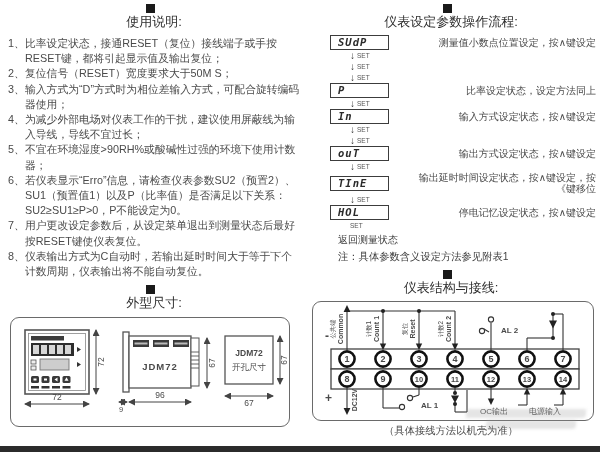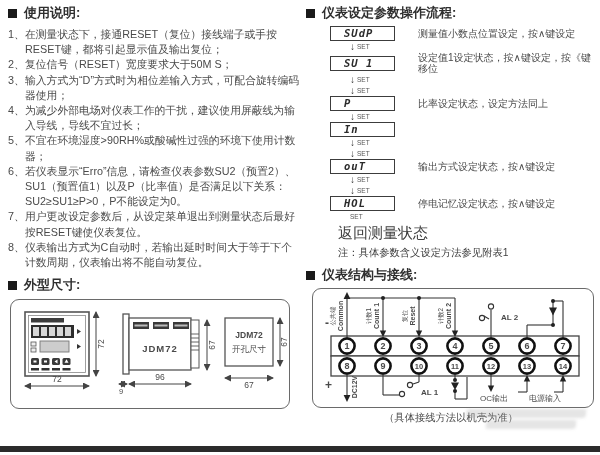--- a/index.html
+++ b/index.html
@@ -1,37 +1,37 @@
 <!DOCTYPE html>
 <html><head>
 <meta charset="utf-8">
 <style>
   html,body{margin:0;padding:0;background:#fff;}
   body{font-family:"Liberation Sans","DejaVu Sans",sans-serif;color:#4a4a4a;}
   .page{position:relative;width:600px;height:455px;background:#fff;overflow:hidden;}
   .col{position:absolute;top:0;}
   .col.left{left:8px;width:292px;}
   .col.right{left:306px;width:290px;}
-  .sec-head{display:flex;align-items:center;font-size:13px;font-weight:bold;color:#2f2f2f;margin:4px 0 2px 0;}
+  .sec-head{display:flex;align-items:center;font-size:13px;font-weight:normal;color:#2f2f2f;margin:4px 0 2px 0;flex-direction:column;}
   .sq{display:inline-block;width:9px;height:9px;background:#1a1a1a;margin-right:7px;flex:0 0 auto;}
   
   .u-item{display:flex;font-size:10.8px;line-height:15.2px;color:#4a4a4a;}
   .u-num{flex:0 0 17px;}
   .u-text{flex:1;}
   
   #flow{margin-left:24px;margin-top:4px;}
   .step{display:flex;align-items:center;}
   .seg{flex:0 0 50px;height:13px;border:1.6px solid #3c3c3c;background:#fff;
        font-family:"DejaVu Sans Mono",monospace;font-style:italic;font-weight:bold;
-       font-size:10.5px;line-height:13px;letter-spacing:1px;color:#2a2a2a;padding-left:13px;}
-  .desc{font-size:10px;line-height:11px;color:#4a4a4a;margin-left:23px;flex:1;}
+       font-size:10.5px;line-height:13px;letter-spacing:1px;color:#2a2a2a;padding-left:7px;}
+  .desc{font-size:10px;line-height:11px;color:#4a4a4a;margin-left:23px;flex:1;text-align:right;}
   .arrowRow{height:11px;display:flex;align-items:center;margin-left:20px;}
   .dn{font-size:10px;font-weight:bold;color:#333;line-height:10px;}
   .setl{font-size:6.5px;color:#555;margin-left:2px;}
-  .flow-return{font-size:15px;color:#3f3f3f;margin:2px 0 0 32px;}
+  .flow-return{font-size:10px;color:#3f3f3f;margin:2px 0 0 32px;}
   .flow-note{font-size:10.3px;color:#3f3f3f;margin:3px 0 4px 32px;}
   
   .dim-box{position:relative;margin-top:5px;margin-left:2px;width:278px;height:108px;
            border:1.6px solid #6a6a6a;border-radius:9px;background:#fff;}
   .wire-box{position:relative;margin-top:4px;margin-left:6px;width:280px;height:118px;
             border:1.6px solid #6a6a6a;border-radius:9px;background:#fff;}
   .wire-caption{font-size:10.3px;color:#4a4a4a;text-align:center;margin-top:3px;}
   .dim-svg{position:absolute;top:8px;}
   svg text{fill:#4a4a4a;}
   .bottom-bar{position:absolute;left:0;top:446px;width:600px;height:6px;background:#2b2b2b;}
@@ -44,21 +44,21 @@
 <div class="page">
 
   <div class="col left">
     <div class="sec-head">
       <span class="sq"></span>
       <span>使用说明:</span>
     </div>
     <div id="usage-list" style="margin-top:5px;">
         <div class="u-item">
           <span class="u-num">1、</span>
-          <span class="u-text">在测量状态下，接通RESET（复位）接线端子或手按RESET键，都将引起显示值及输出复位；</span>
+          <span class="u-text">比率设定状态，接通RESET（复位）接线端子或手按RESET键，都将引起显示值及输出复位；</span>
         </div>
         <div class="u-item">
           <span class="u-num">2、</span>
           <span class="u-text">复位信号（RESET）宽度要求大于50M S；</span>
         </div>
         <div class="u-item">
           <span class="u-num">3、</span>
           <span class="u-text">输入方式为“D”方式时为相位差输入方式，可配合旋转编码器使用；</span>
         </div>
         <div class="u-item">
@@ -196,58 +196,59 @@
 
     <div id="flow">
         <div class="step">
           <div class="seg">SUdP</div>
           <div class="desc">测量值小数点位置设定，按∧键设定</div>
         </div>
         <div class="arrowRow">
           <span class="dn">↓</span>
           <span class="setl">SET</span>
         </div>
-        <div class="step">
-          <div class="seg">SU 1</div>
-          <div class="desc">设定值1设定状态，按∧键设定，按《键移位</div>
-        </div>
         <div class="arrowRow">
           <span class="dn">↓</span>
           <span class="setl">SET</span>
         </div>
         <div class="arrowRow">
           <span class="dn">↓</span>
           <span class="setl">SET</span>
         </div>
         <div class="step">
           <div class="seg">P</div>
           <div class="desc">比率设定状态，设定方法同上</div>
         </div>
         <div class="arrowRow">
           <span class="dn">↓</span>
           <span class="setl">SET</span>
         </div>
         <div class="step">
           <div class="seg">In</div>
+          <div class="desc">输入方式设定状态，按∧键设定</div>
         </div>
         <div class="arrowRow">
           <span class="dn">↓</span>
           <span class="setl">SET</span>
         </div>
         <div class="arrowRow">
           <span class="dn">↓</span>
           <span class="setl">SET</span>
         </div>
         <div class="step">
           <div class="seg">ouT</div>
           <div class="desc">输出方式设定状态，按∧键设定</div>
         </div>
         <div class="arrowRow">
           <span class="dn">↓</span>
           <span class="setl">SET</span>
+        </div>
+        <div class="step">
+          <div class="seg">TInE</div>
+          <div class="desc">输出延时时间设定状态，按∧键设定，按《键移位</div>
         </div>
         <div class="arrowRow">
           <span class="dn">↓</span>
           <span class="setl">SET</span>
         </div>
         <div class="step">
           <div class="seg">HOL</div>
           <div class="desc">停电记忆设定状态，按∧键设定</div>
         </div>
         <div class="arrowRow">

